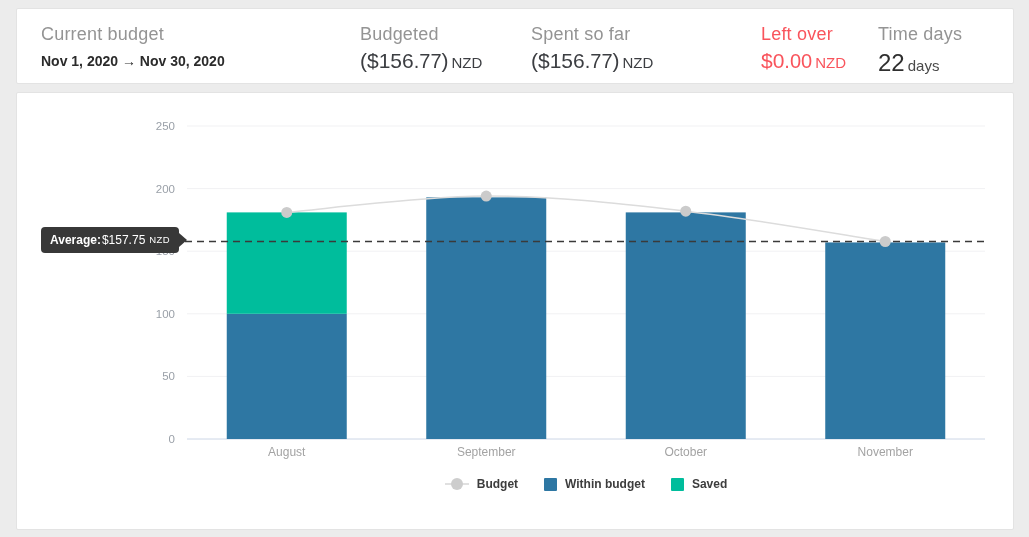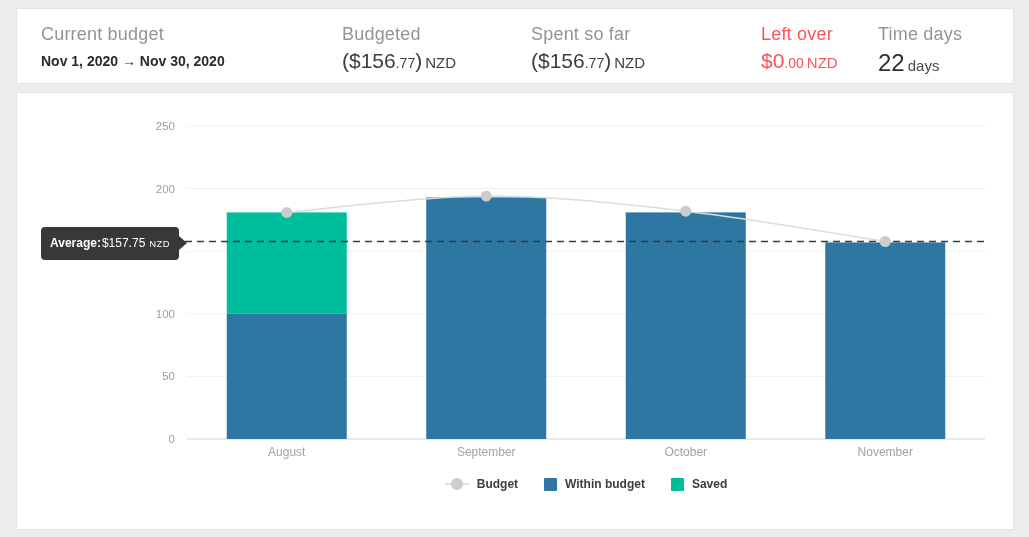--- a/index.html
+++ b/index.html
@@ -21,32 +21,32 @@
     border-radius: 2px;
   }
   #summary-card { left: 16px; top: 8px; width: 998px; height: 76px; }
   #chart-card   { left: 16px; top: 92px; width: 998px; height: 438px; }
 
   
   .stat { position: absolute; top: 15px; white-space: nowrap; }
   .stat-label { font-size: 18px; color: #949494; letter-spacing: .2px; }
   .stat-value { margin-top: 8px; font-size: 14px; font-weight: bold; color: #2b2b2b; }
   .amount { margin-top: 4px; font-size: 21px; font-weight: normal; color: #3c3e42; }
-  .amount .frac { font-size: 14px; }
+  .amount .frac { font-size: 20px; }
   .amount .cur  { font-size: 15px; margin-left: 3px; }
   .stat.red .stat-label, .stat.red .amount { color: #f9545c; }
   .time-num  { font-size: 24px; color: #2f2f2f; }
   .time-unit { font-size: 15px; color: #4a4a4a; margin-left: 3px; }
 
   
   #chart-svg { position: absolute; left: 0; top: 0; }
 
   
   #average-tooltip {
-    position: absolute; left: 24px; top: 134px; height: 33px;
+    position: absolute; left: 24px; top: 134px; height: 26px;
     background: #383838; border-radius: 4px;
     color: #fff; display: flex; align-items: center;
     padding: 0 9px; font-size: 12px; white-space: nowrap; z-index: 3;
   }
   #average-tooltip::after {
     content: ""; position: absolute; right: -8px; top: 50%; margin-top: -7px;
     border-left: 8px solid #383838;
     border-top: 7px solid transparent; border-bottom: 7px solid transparent;
   }
   #average-tooltip .tt-label { font-weight: bold; }
@@ -68,21 +68,21 @@
 </head>
 <body>
 
 <div id="page">
 
   <div id="summary-card" class="card">
     <div class="stat" style="left:24px">
       <div class="stat-label">Current budget</div>
       <div class="stat-value">Nov 1, 2020 → Nov 30, 2020</div>
     </div>
-    <div class="stat" style="left:325px">
+    <div class="stat" style="left:343px">
       <div class="stat-label">Budgeted</div>
       <div class="amount"><span>($156</span><span class="frac">.77</span><span>)</span><span class="cur">NZD</span></div>
     </div>
     <div class="stat" style="left:514px">
       <div class="stat-label">Spent so far</div>
       <div class="amount"><span>($156</span><span class="frac">.77</span><span>)</span><span class="cur">NZD</span></div>
     </div>
     <div class="stat red" style="left:744px">
       <div class="stat-label">Left over</div>
       <div class="amount"><span>$0</span><span class="frac">.00</span><span class="cur">NZD</span></div>

